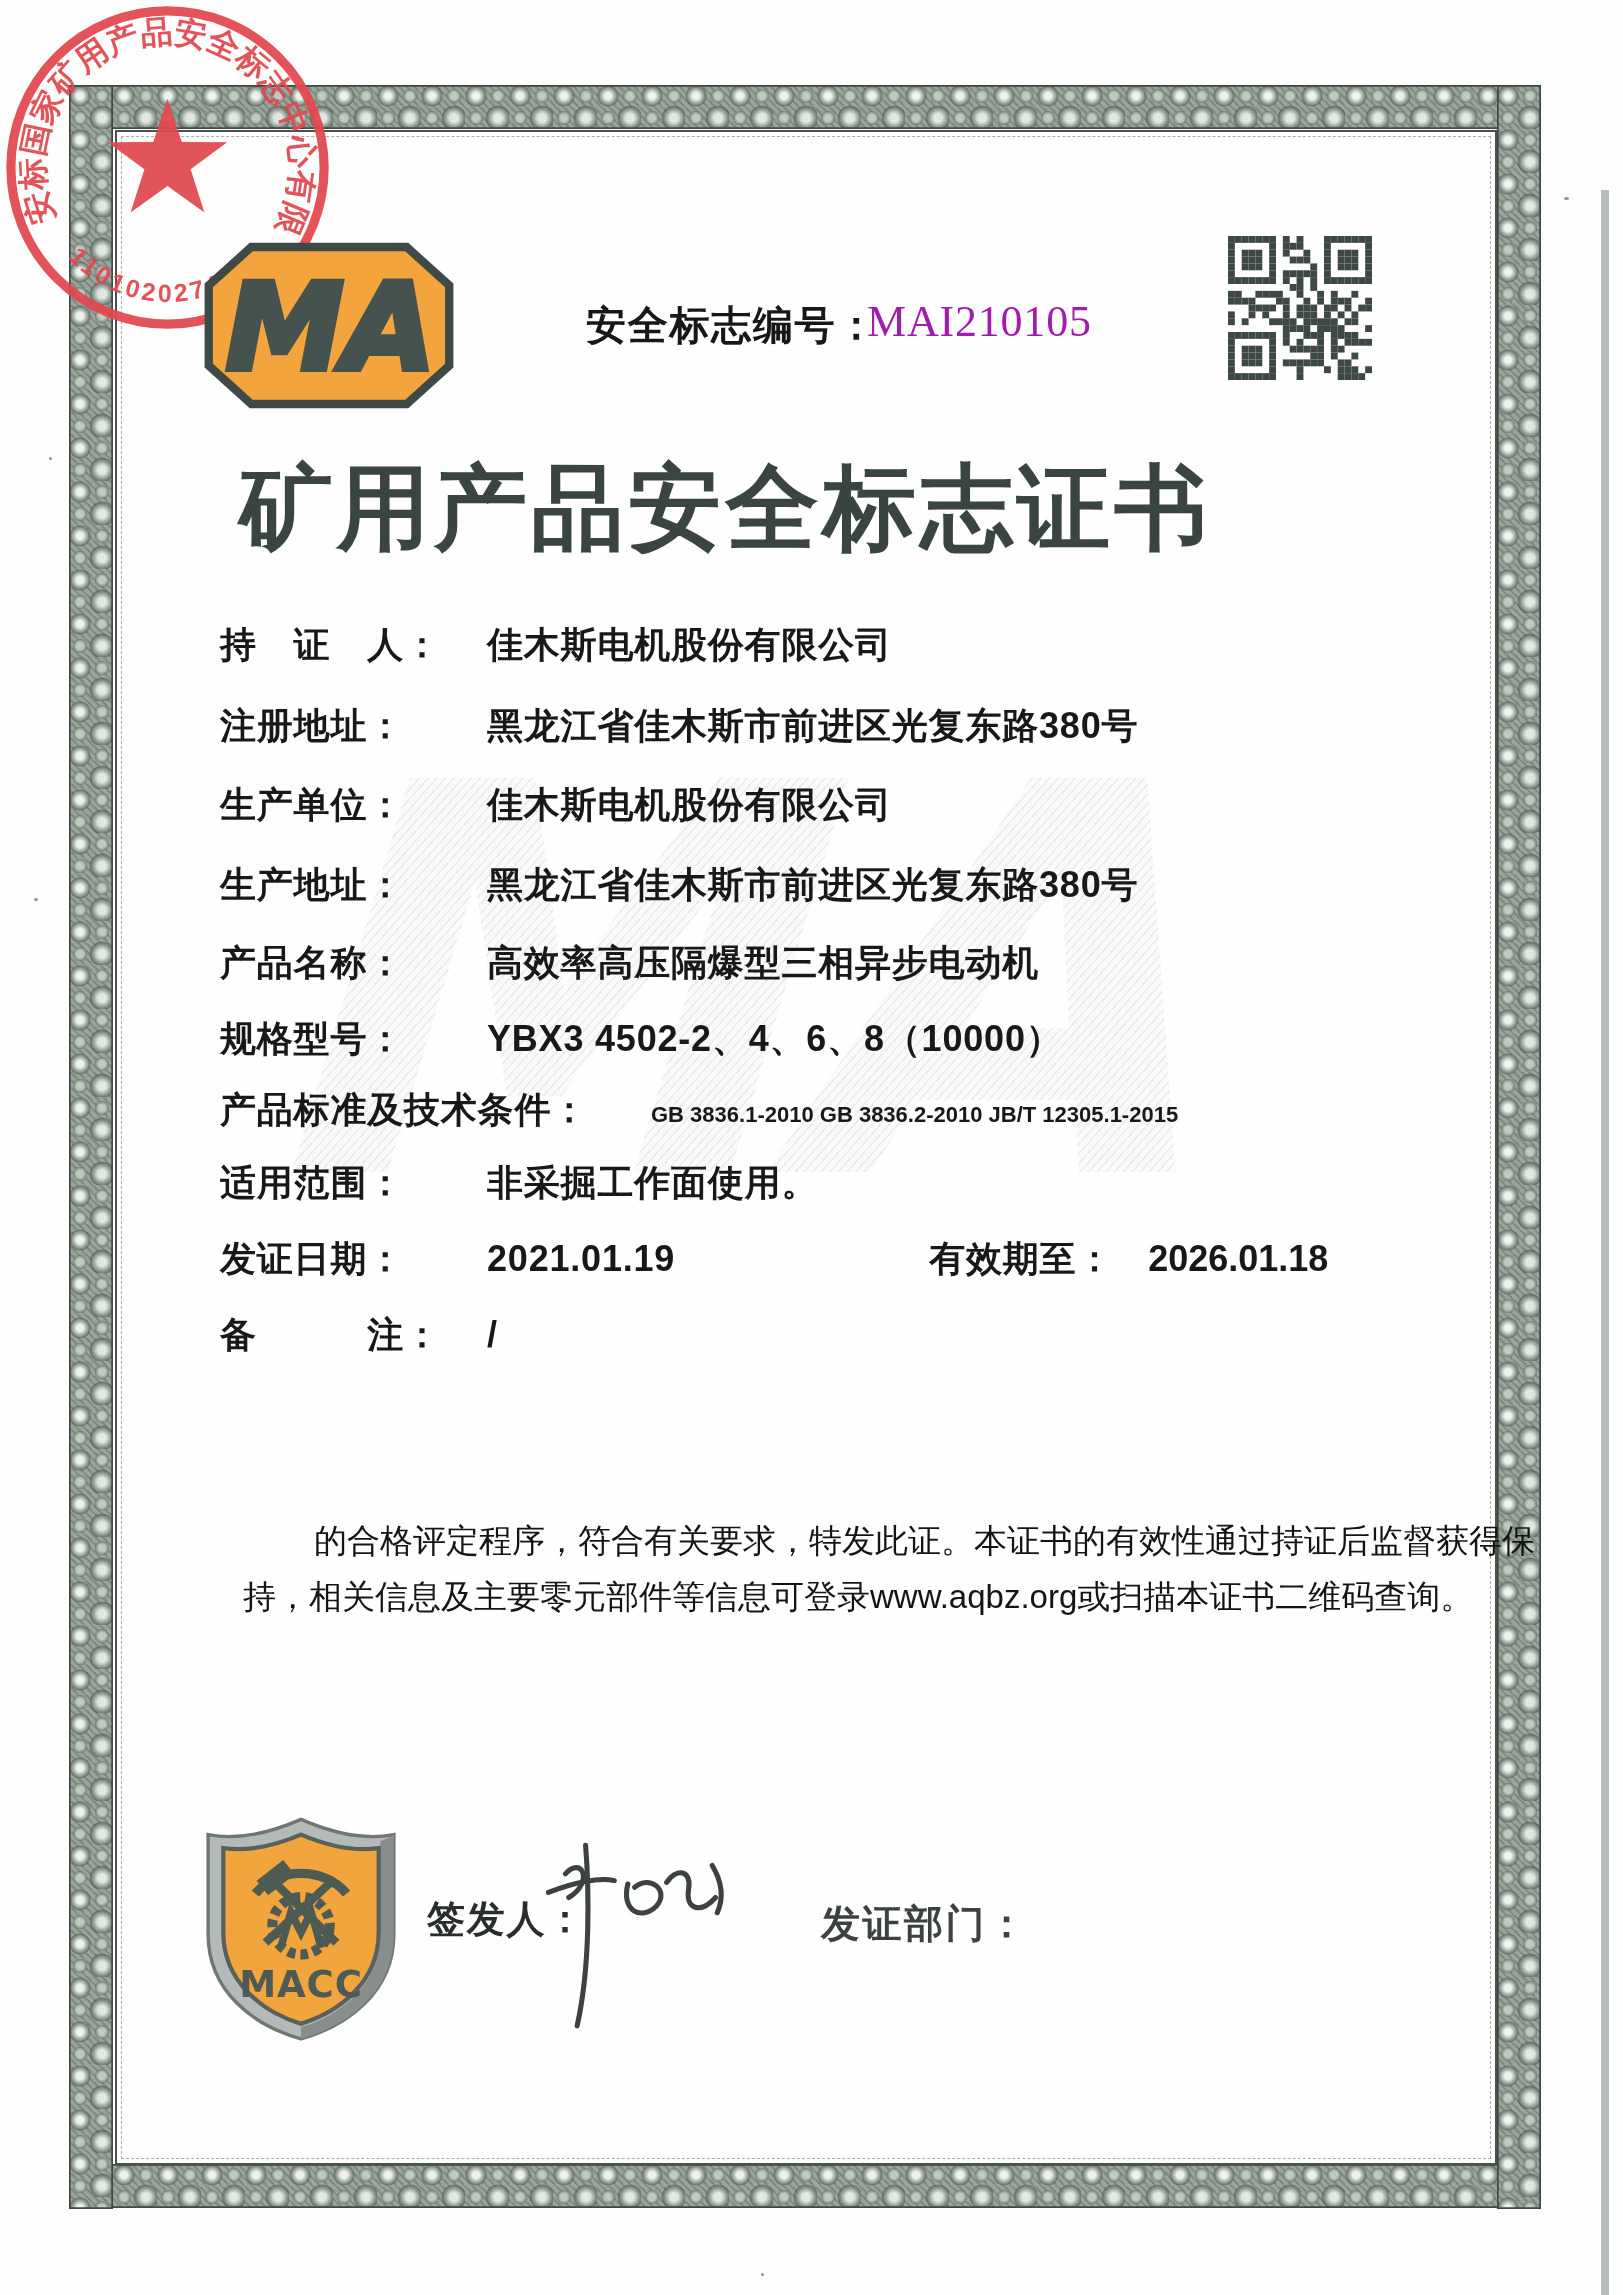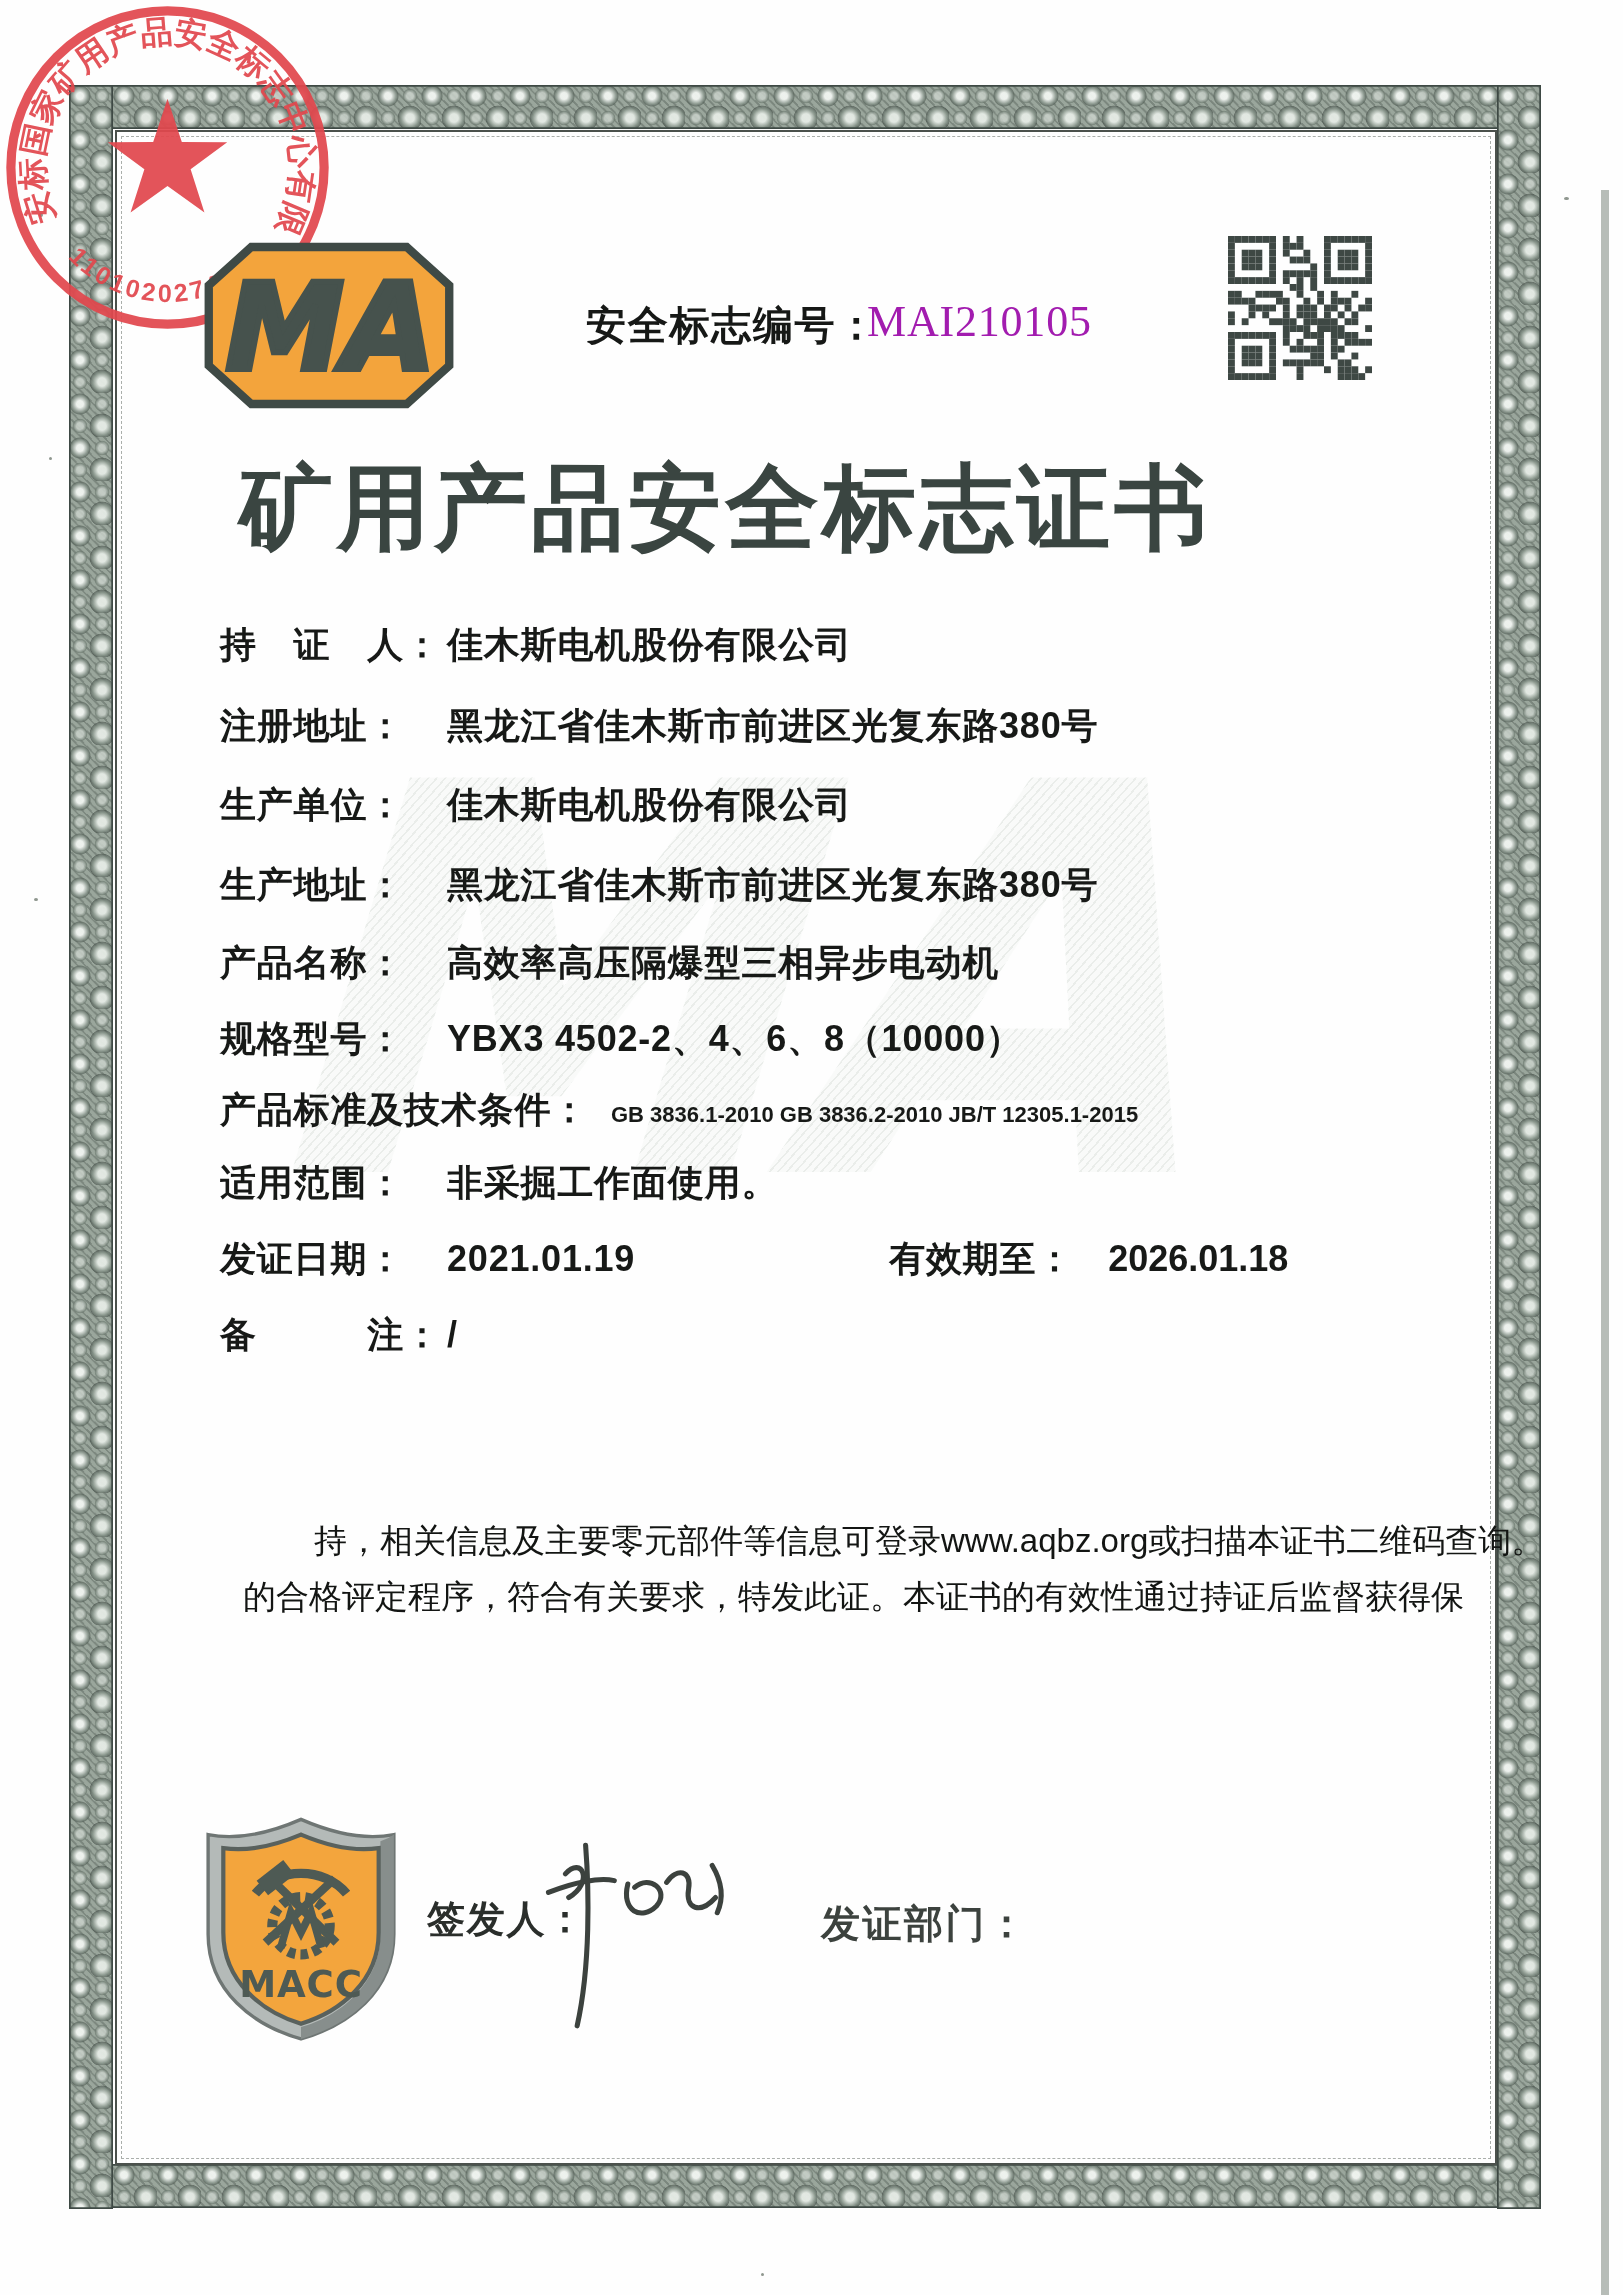--- a/index.html
+++ b/index.html
@@ -46,21 +46,21 @@
   #cert-no-value{left:867px;top:296px;font-size:44px;font-family:"Liberation Serif",serif;color:#a21caf;letter-spacing:0.8px;}
   #qr{left:1228px;top:236px;width:144px;height:144px;}
 
   
   #title{left:69px;top:446px;width:1313px;text-align:center;
     font-family:"Liberation Serif",serif;font-weight:900;font-size:93px;color:#3a4541;letter-spacing:4.2px;}
 
   
   .row{left:220px;white-space:nowrap;font-size:36px;color:#171917;font-weight:700;}
   .row .lab{display:inline-block;min-width:227px;letter-spacing:0.8px;}
-  .row .val{letter-spacing:0.8px;}
+  .row .val{letter-spacing:0.8px;margin-left:40px;}
   #row0{top:621px}#row1{top:702px}#row2{top:781px}#row3{top:861px}#row4{top:939px}
   #row5{top:1015px}#row6{top:1086px}#row7{top:1159px}#row8{top:1235px}#row9{top:1311px}
   #row6 .lab{min-width:391px;}
   #row6 .val{font-size:22px;letter-spacing:0;}
   #row8 .lab2{display:inline-block;margin-left:254px;letter-spacing:0.8px;}
   #row8 .val2{margin-left:35px;}
 
   
   #statement{left:243px;top:1513px;width:1184px;font-size:33px;line-height:56px;color:#131513;font-weight:500;}
   #statement .line{white-space:nowrap;}
@@ -353,22 +353,22 @@
   <div class="z row" id="row3"><span class="lab">生产地址：</span><span class="val">黑龙江省佳木斯市前进区光复东路380号</span></div>
   <div class="z row" id="row4"><span class="lab">产品名称：</span><span class="val">高效率高压隔爆型三相异步电动机</span></div>
   <div class="z row" id="row5"><span class="lab">规格型号：</span><span class="val">YBX3 4502-2、4、6、8（10000）</span></div>
   <div class="z row" id="row6"><span class="lab">产品标准及技术条件：</span><span class="val">GB 3836.1-2010  GB 3836.2-2010 JB/T 12305.1-2015</span></div>
   <div class="z row" id="row7"><span class="lab">适用范围：</span><span class="val">非采掘工作面使用。</span></div>
   <div class="z row" id="row8"><span class="lab">发证日期：</span><span class="val">2021.01.19</span><span class="lab2">有效期至：</span><span class="val2">2026.01.18</span></div>
   <div class="z row" id="row9"><span class="lab">备　　　注：</span><span class="val">/</span></div>
 
   
   <div class="z" id="statement">
+    <div class="line">的合格评定程序，符合有关要求，特发此证。本证书的有效性通过持证后监督获得保</div>
     <div class="line">持，相关信息及主要零元部件等信息可登录www.aqbz.org或扫描本证书二维码查询。</div>
-    <div class="line">的合格评定程序，符合有关要求，特发此证。本证书的有效性通过持证后监督获得保</div>
   </div>
 
   
   <svg id="macc" class="z" viewBox="0 0 232 270">
     <path d="M116,4 C162,24 196,28 226,22 L226,140 C226,208 172,248 116,264 C60,248 6,208 6,140 L6,22 C36,28 70,24 116,4 Z" fill="#b4bab8" stroke="#6f7674" stroke-width="4"></path>
     <path d="M226,22 L226,140 C226,208 172,248 116,264 L116,250 C160,238 210,200 210,140 L210,30 C216,28 222,25 226,22 Z" fill="#878e8c"></path>
     <path d="M116,22 C154,38 182,42 208,38 L208,138 C208,196 162,232 116,246 C70,232 24,196 24,138 L24,38 C50,42 78,38 116,22 Z" fill="#f3a53d" stroke="#59615d" stroke-width="5"></path>
     <g stroke="#4e5a54" fill="none">
       <path d="M62,92 C88,60 144,60 170,92" stroke-width="11"></path>
       <path d="M74,150 L156,74" stroke-width="10"></path>

